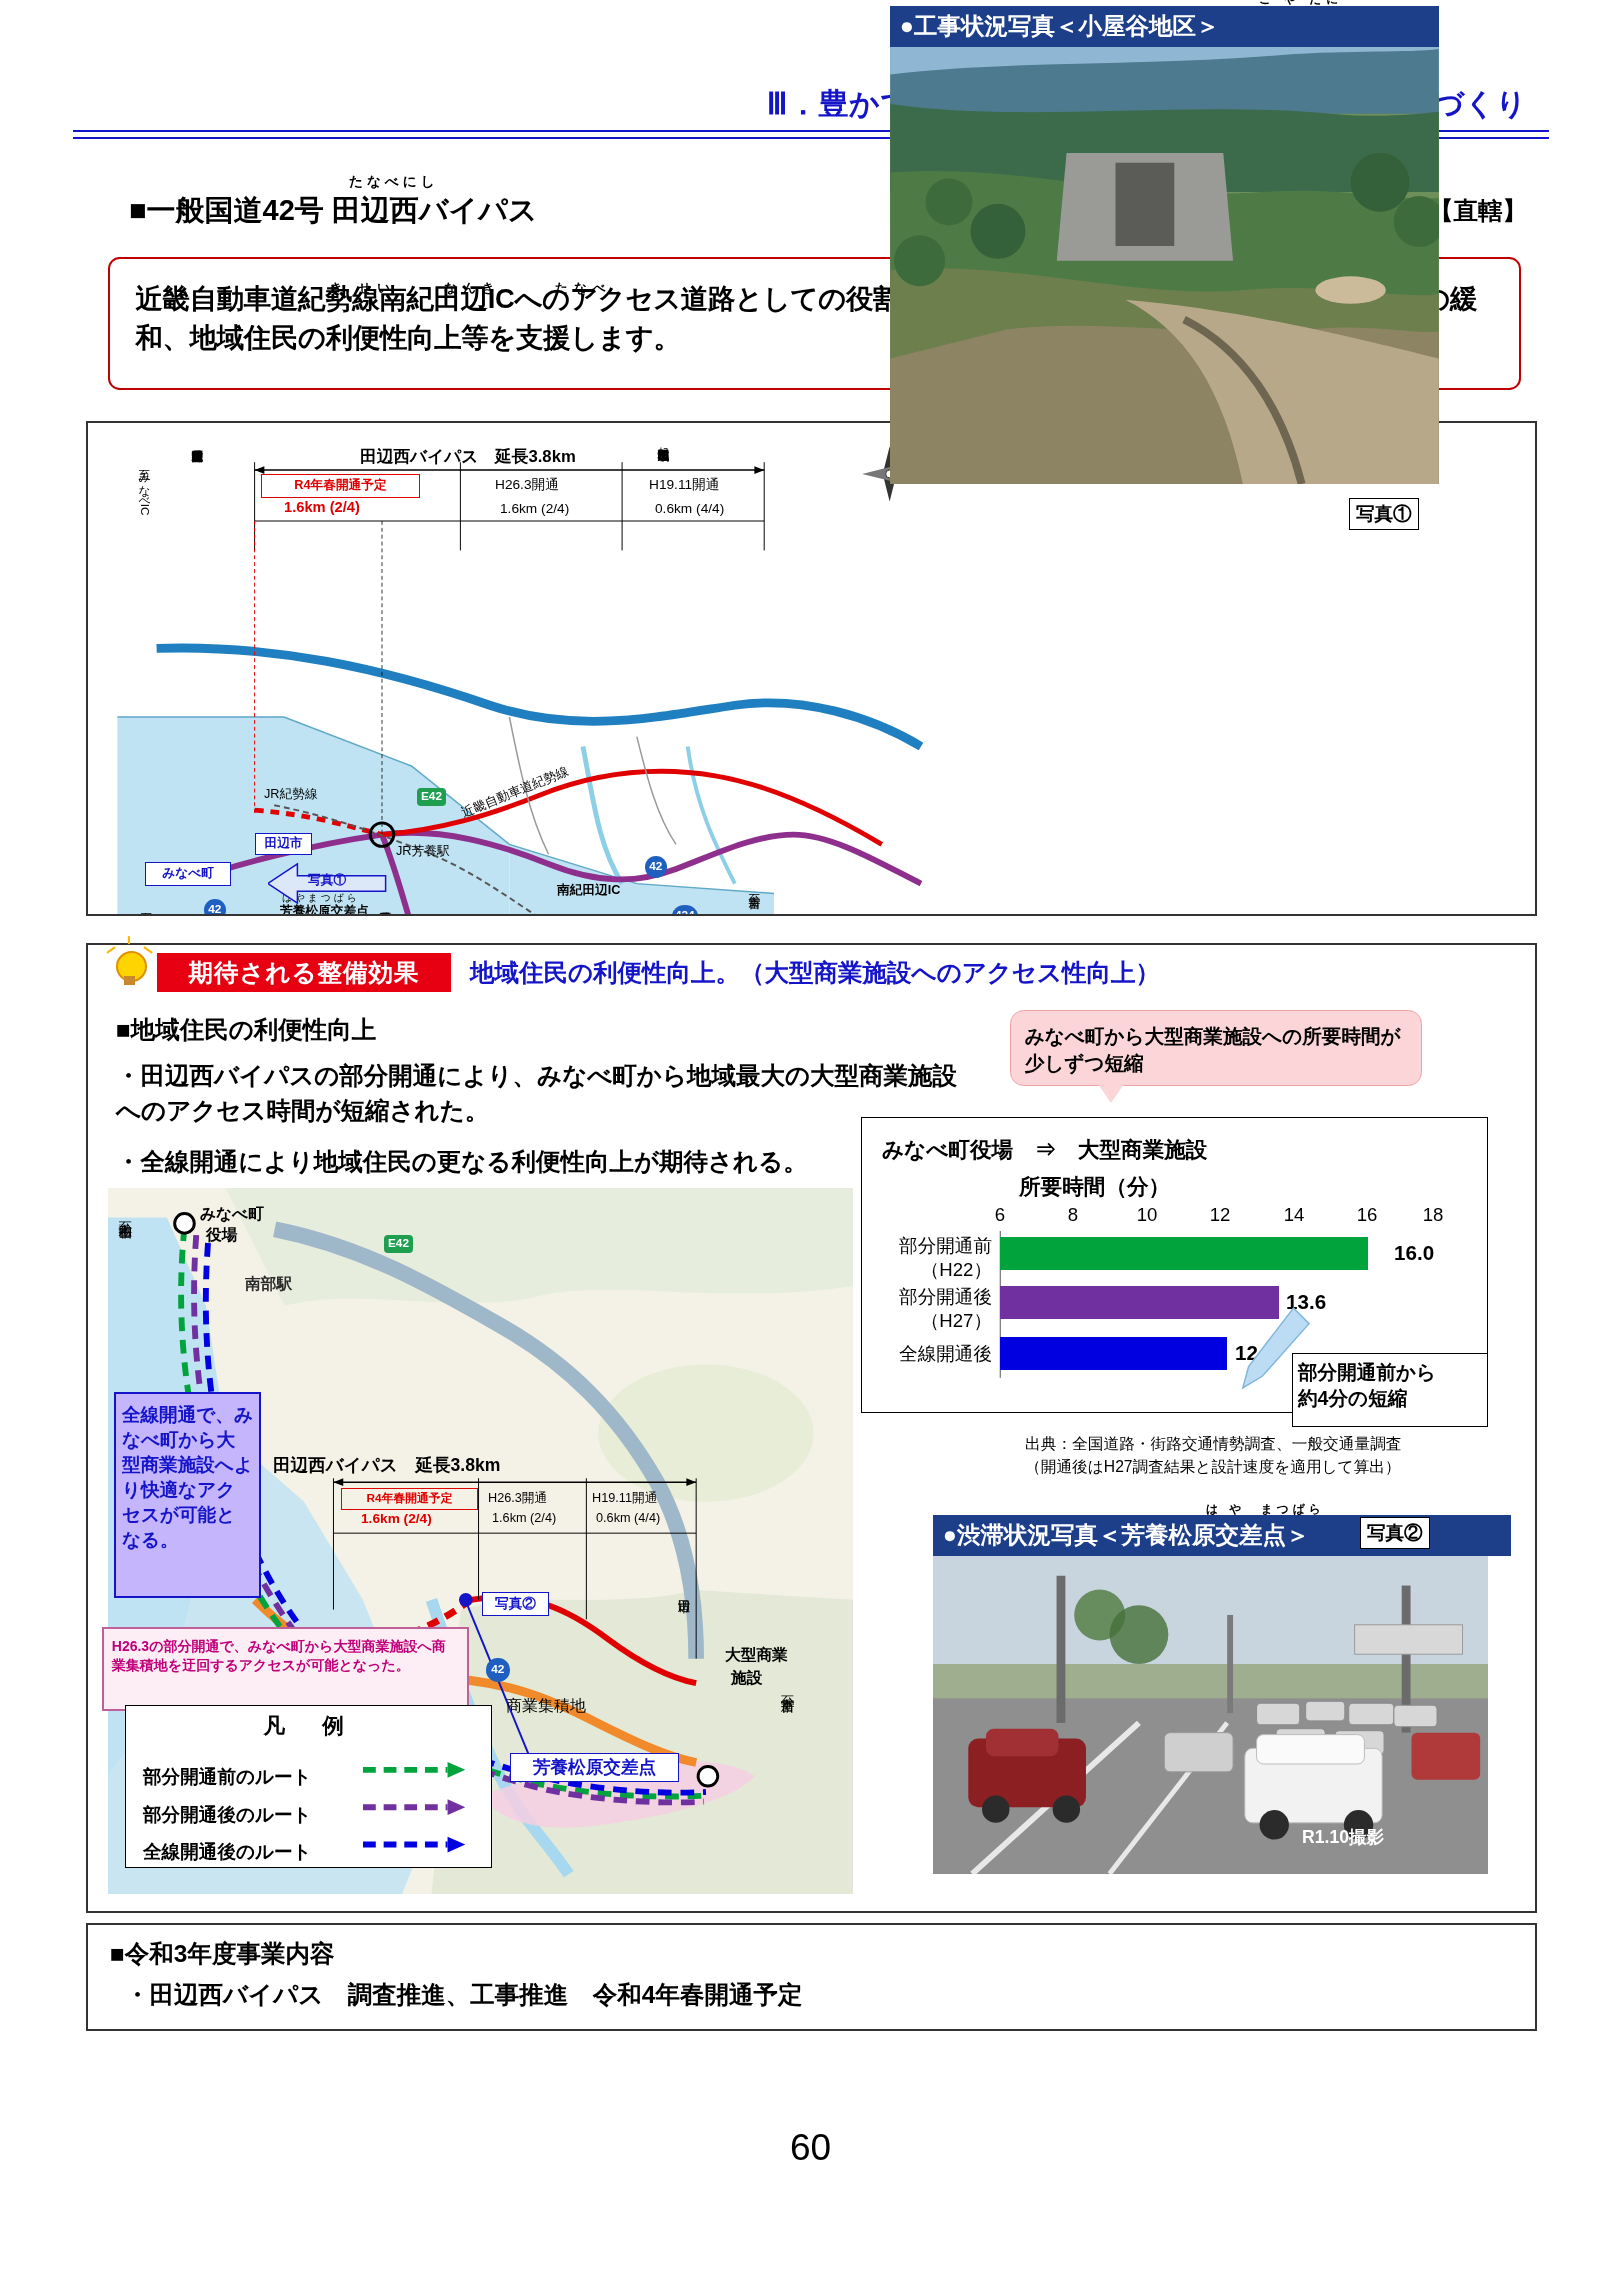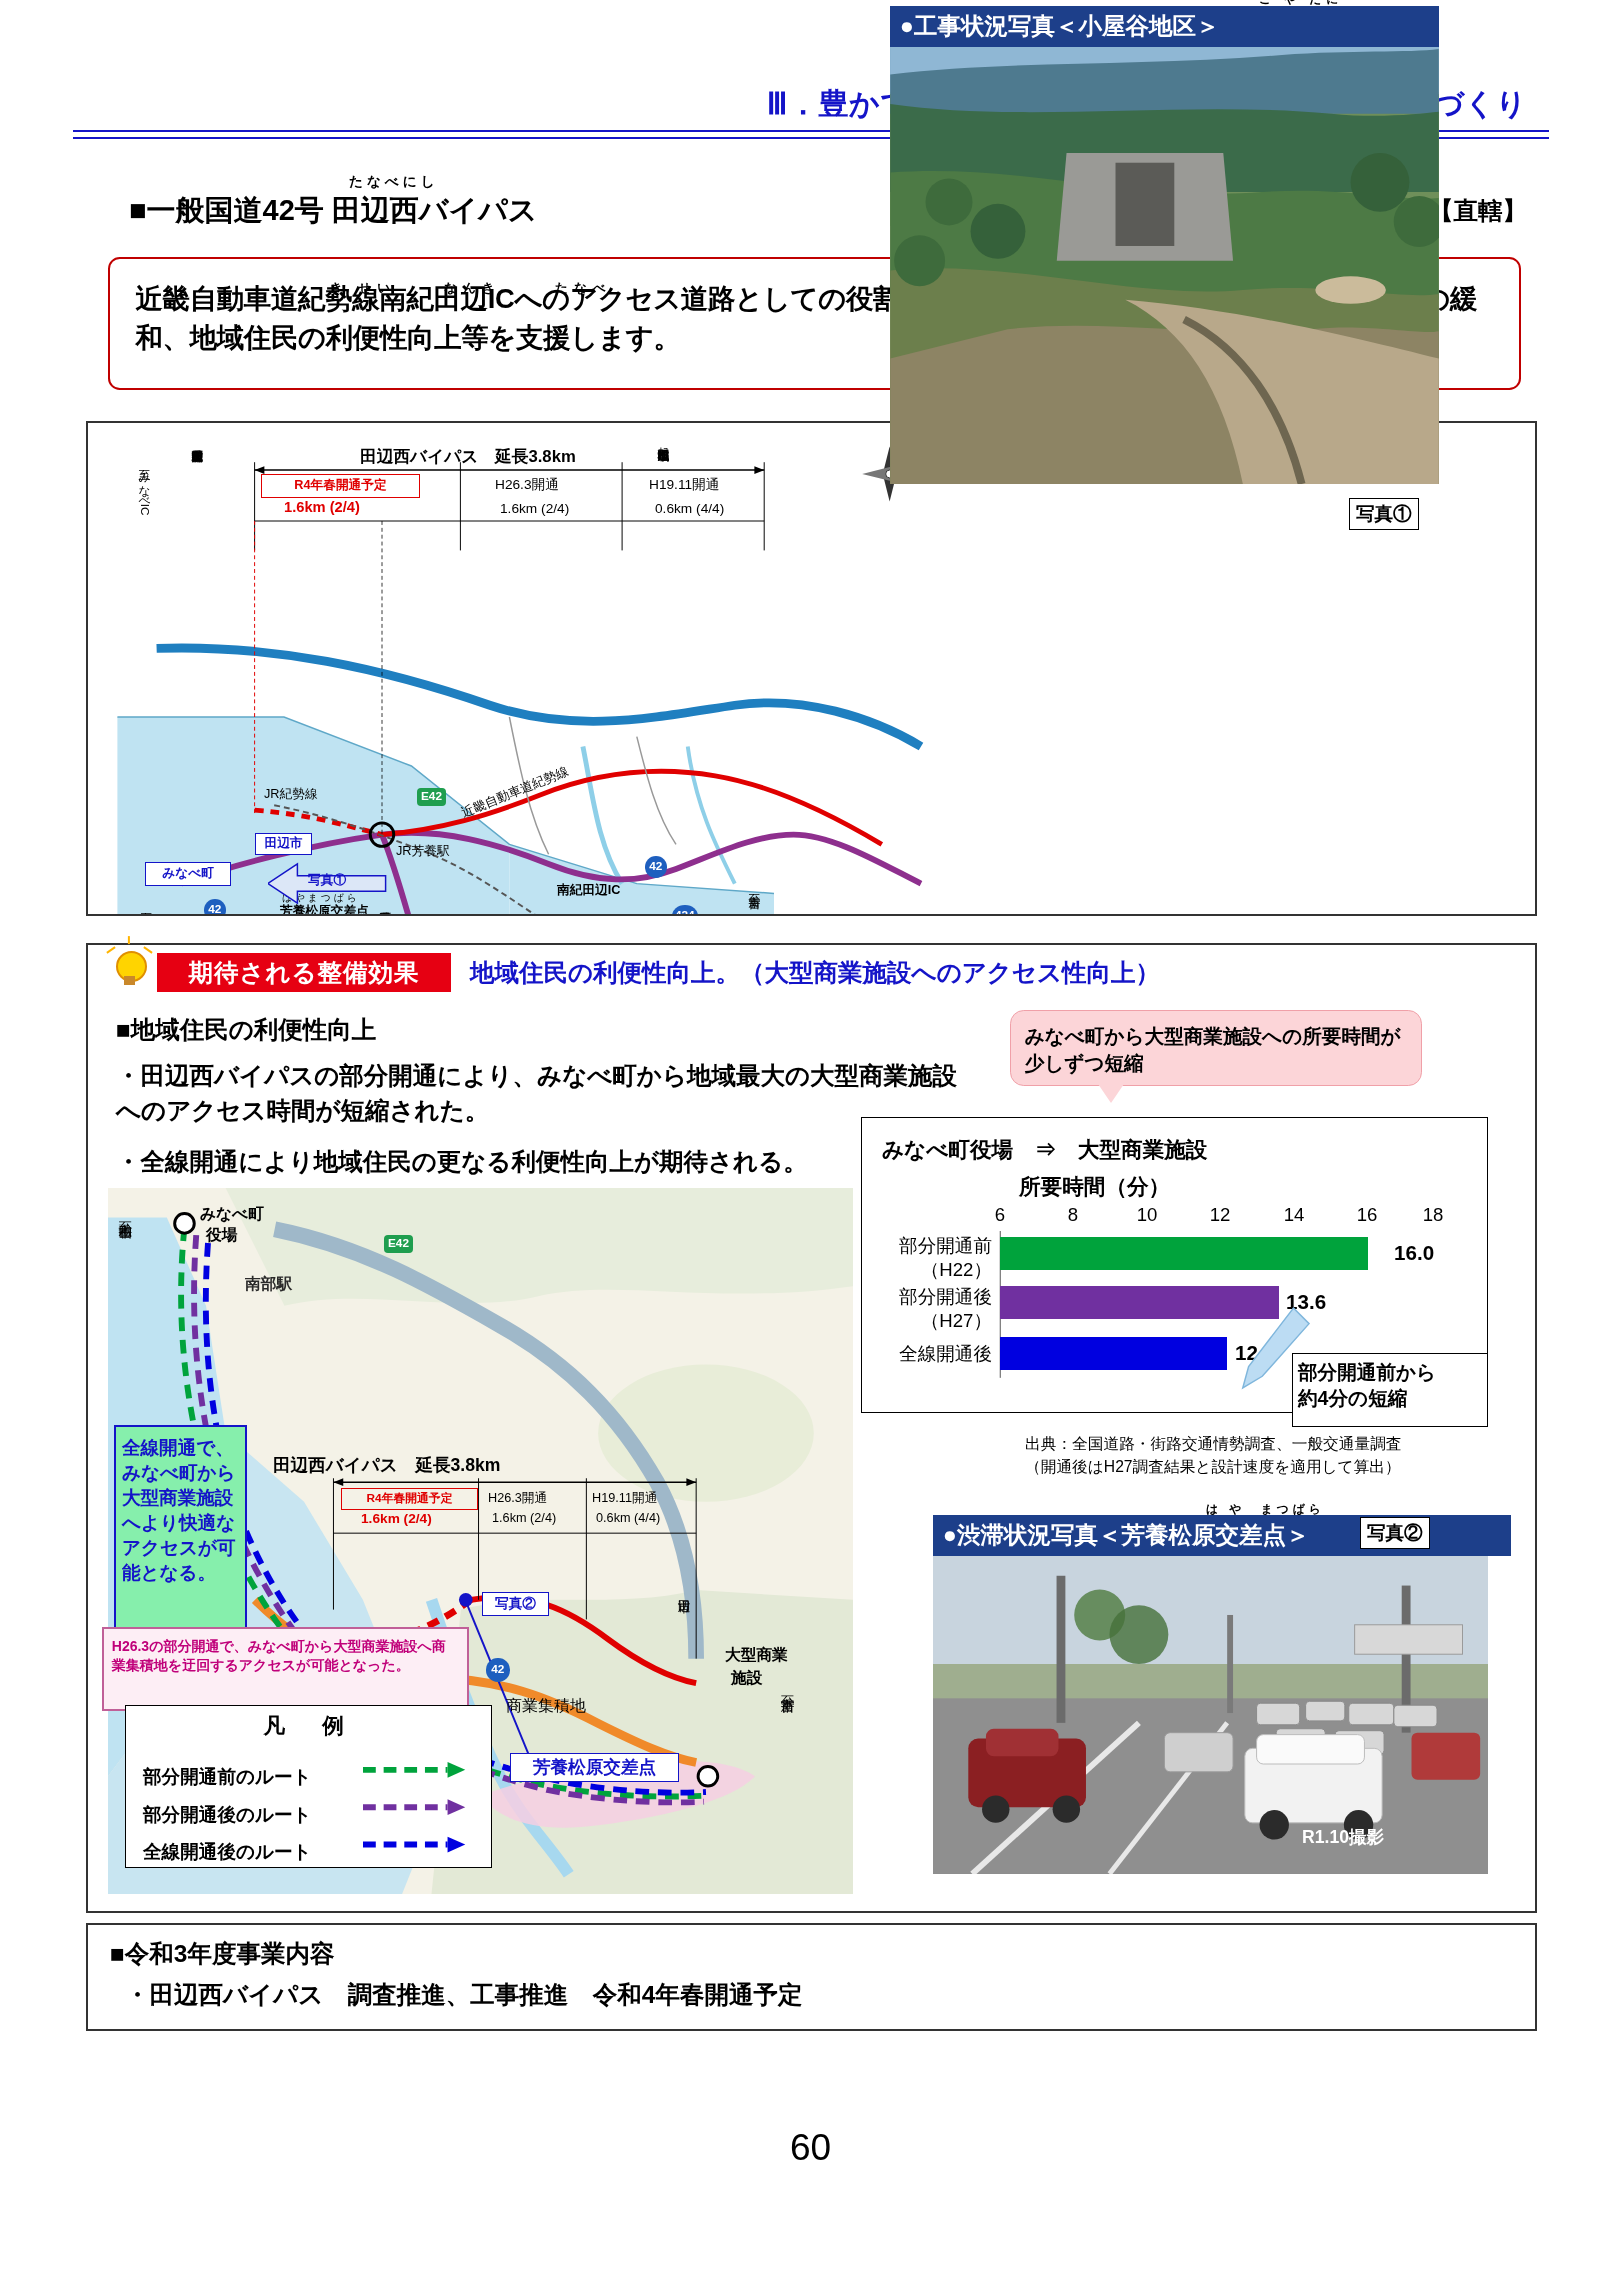--- a/index.html
+++ b/index.html
@@ -394,25 +394,25 @@
     letter-spacing: 7.8px;
   }
   .legend-row {
     position: absolute;
     font-size: 18.6px;
     font-weight: bold;
   }
 
   .blue-callout {
     position: absolute;
-    left: 114px; top: 1425px;
-    width: 133px;
+    left: 114px; top: 1392px;
+    width: 147px;
     height: 206px;
     border: 2px solid #1414c8;
-    background: #86efac;
+    background: #c4b5fd;
     color: #1414c8;
     font-size: 18.6px;
     font-weight: bold;
     line-height: 1.35;
     padding: 7.8px 5.9px;
     box-sizing: border-box;
   }
   .pink-callout2 {
     position: absolute;
     left: 102px; top: 1627px;

